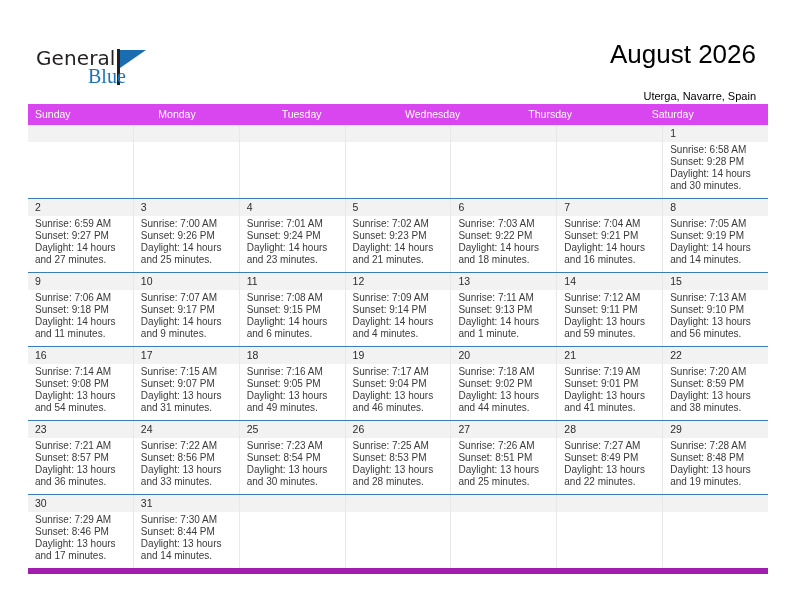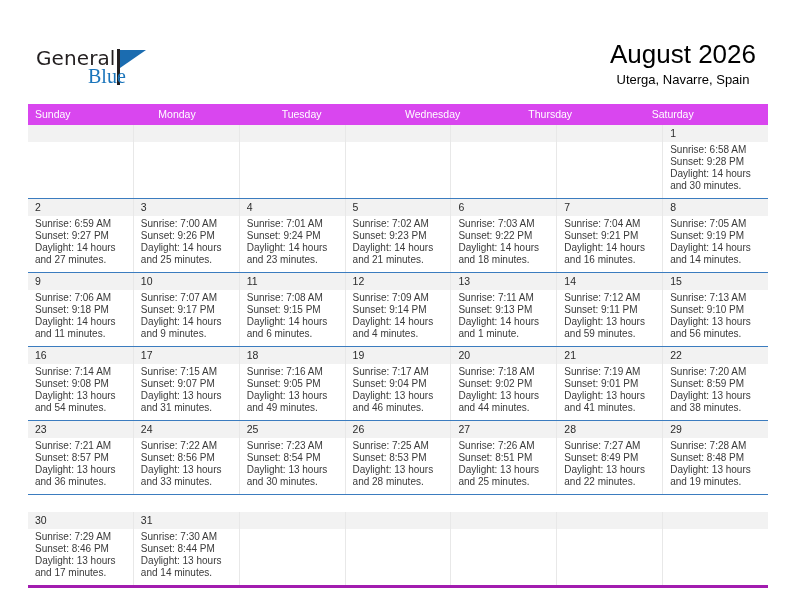--- a/index.html
+++ b/index.html
@@ -74,32 +74,32 @@
     top: 1px;
     width: 3px;
     height: 36px;
     background: #231f20;
   }
 
   .title-block {
     position: absolute;
     right: 36px;
     top: 30px;
-    text-align: center;
+    text-align: right;
   }
   .cal-title {
     font-size: 26px;
     font-weight: 400;
     color: #000000;
     line-height: 32px;
     white-space: nowrap;
   }
   .cal-subtitle {
-    margin-top: 2px;
-    font-size: 13px;
+    margin-top: 18px;
+    font-size: 11px;
     font-weight: 400;
     color: #000000;
     line-height: 16px;
     white-space: nowrap;
   }
 
   
   .calendar {
     position: absolute;
     left: 28px;
@@ -125,22 +125,21 @@
     overflow: hidden;
   }
 
   .week-row {
     display: flex;
     width: 740px;
     border-bottom: 1px solid #3b7cbf;
     box-sizing: border-box;
   }
   .week-row.last {
-    border-bottom: 3px solid #a21caf;
-    margin-top: 17px;
+    border-bottom: 6px solid #a21caf;
   }
 
   .day-cell {
     flex: 1 1 0;
     min-width: 0;
     box-sizing: border-box;
     border-right: 1px solid #e8e8e8;
     background: #ffffff;
     height: 73px;
     position: relative;

